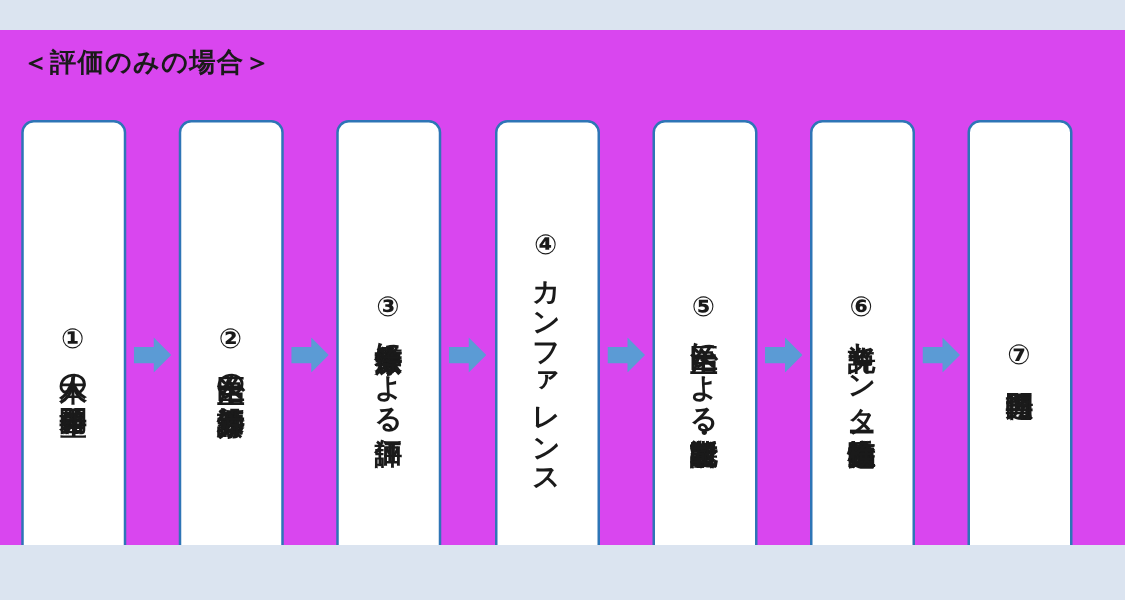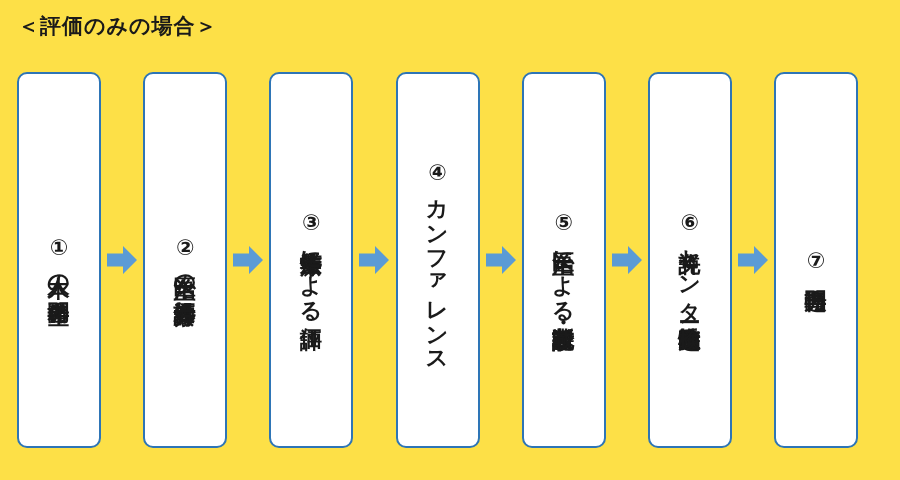--- a/index.html
+++ b/index.html
@@ -3,23 +3,24 @@
 <meta charset="utf-8">
 <style>
   html, body { margin: 0; padding: 0; }
   body {
     font-family: "Liberation Sans", "DejaVu Sans", sans-serif;
     background: #dbe4f0;
   }
   .canvas {
     position: relative;
     width: 900px;
-    height: 480px;
-    background: #fde047;
+    height: 412px;
+    background: #d946ef;
     overflow: hidden;
+    margin-top: 24px;
   }
   .title {
     position: absolute;
     top: 12px;
     left: 18px;
     font-size: 21px;
     font-weight: bold;
     color: #1a1a1a;
     letter-spacing: 1px;
   }

